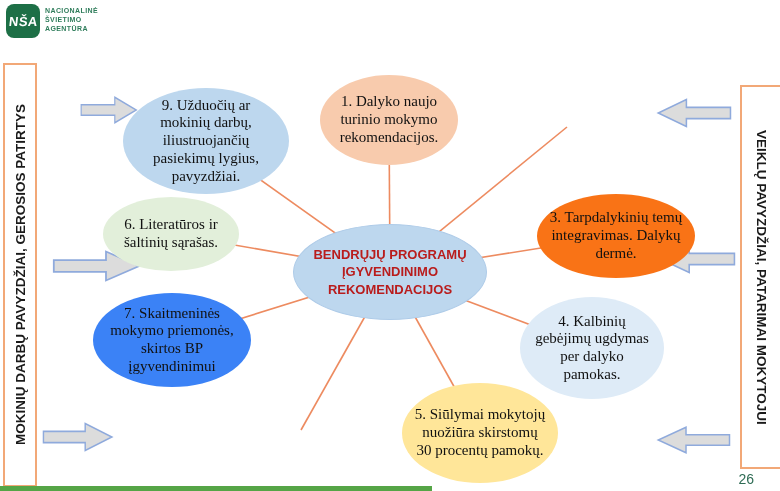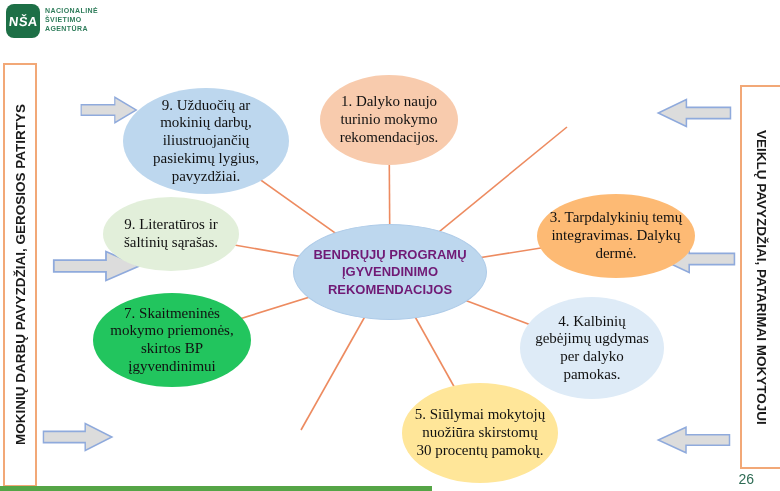--- a/index.html
+++ b/index.html
@@ -37,21 +37,21 @@
   
   .node{
     position:absolute;border-radius:50%;display:flex;align-items:center;justify-content:center;
     text-align:center;font-family:"Liberation Serif",serif;font-size:15px;line-height:1.18;
     color:#111;padding:6px 12px;box-sizing:border-box;
   }
   .center-node{
     position:absolute;left:293px;top:224px;width:194px;height:96px;border-radius:50%;
     display:flex;align-items:center;justify-content:center;text-align:center;
     font-family:"Liberation Sans",sans-serif;font-weight:bold;font-size:13px;line-height:1.35;
-    color:#701a75;padding:4px 14px;box-sizing:border-box;border:1px solid #aecbe8;
+    color:#b91c1c;padding:4px 14px;box-sizing:border-box;border:1px solid #aecbe8;
   }
   .n1{left:320px;top:75px;width:138px;height:90px;}
   .n2{left:497px;top:82px;width:140px;height:90px;}
   .n3{left:537px;top:194px;width:158px;height:84px;}
   .n4{left:520px;top:297px;width:144px;height:102px;}
   .n5{left:402px;top:383px;width:156px;height:100px;}
   .n6{left:222px;top:383px;width:158px;height:94px;}
   .n7{left:93px;top:293px;width:158px;height:94px;}
   .n8{left:103px;top:197px;width:136px;height:74px;}
   .n9{left:123px;top:88px;width:166px;height:106px;}
@@ -128,23 +128,23 @@
     </div>
   <div class="arrow ar-r3">
       <svg viewBox="0 0 100 40" preserveAspectRatio="none">
         <polygon points="98,13 40,13 40,3 3,20 40,37 40,27 98,27" fill="#dcdcdc" stroke="#8faadc" stroke-width="2"></polygon>
       </svg>
     </div>
 
   <div class="center-node" style="background-color: rgb(189, 215, 238);">BENDRŲJŲ PROGRAMŲ ĮGYVENDINIMO REKOMENDACIJOS</div>
 
   <div class="node n1" style="background-color: rgb(248, 203, 173);">1. Dalyko naujo turinio mokymo rekomendacijos.</div>
-  <div class="node n3" style="background-color: #fdba74;">3. Tarpdalykinių temų integravimas. Dalykų dermė.</div>
+  <div class="node n3" style="background-color: #f97316;">3. Tarpdalykinių temų integravimas. Dalykų dermė.</div>
   <div class="node n4" style="background-color: rgb(222, 235, 247);">4. Kalbinių gebėjimų ugdymas per dalyko pamokas.</div>
   <div class="node n5" style="background-color: rgb(255, 230, 153);">5. Siūlymai mokytojų nuožiūra skirstomų 30 procentų pamokų.</div>
-  <div class="node n7" style="background-color: #22c55e;">7. Skaitmeninės mokymo priemonės, skirtos BP įgyvendinimui</div>
-  <div class="node n8" style="background-color: rgb(226, 239, 218);">9. Literatūros ir šaltinių sąrašas.</div>
+  <div class="node n7" style="background-color: #3b82f6;">7. Skaitmeninės mokymo priemonės, skirtos BP įgyvendinimui</div>
+  <div class="node n8" style="background-color: rgb(226, 239, 218);">6. Literatūros ir šaltinių sąrašas.</div>
   <div class="node n9" style="background-color: rgb(189, 215, 238);">9. Užduočių ar mokinių darbų, iliustruojančių pasiekimų lygius, pavyzdžiai.</div>
 
   <div class="bottom-bar"></div>
   <div class="page-number">26</div>
 
 </div>
 
 </body></html>

